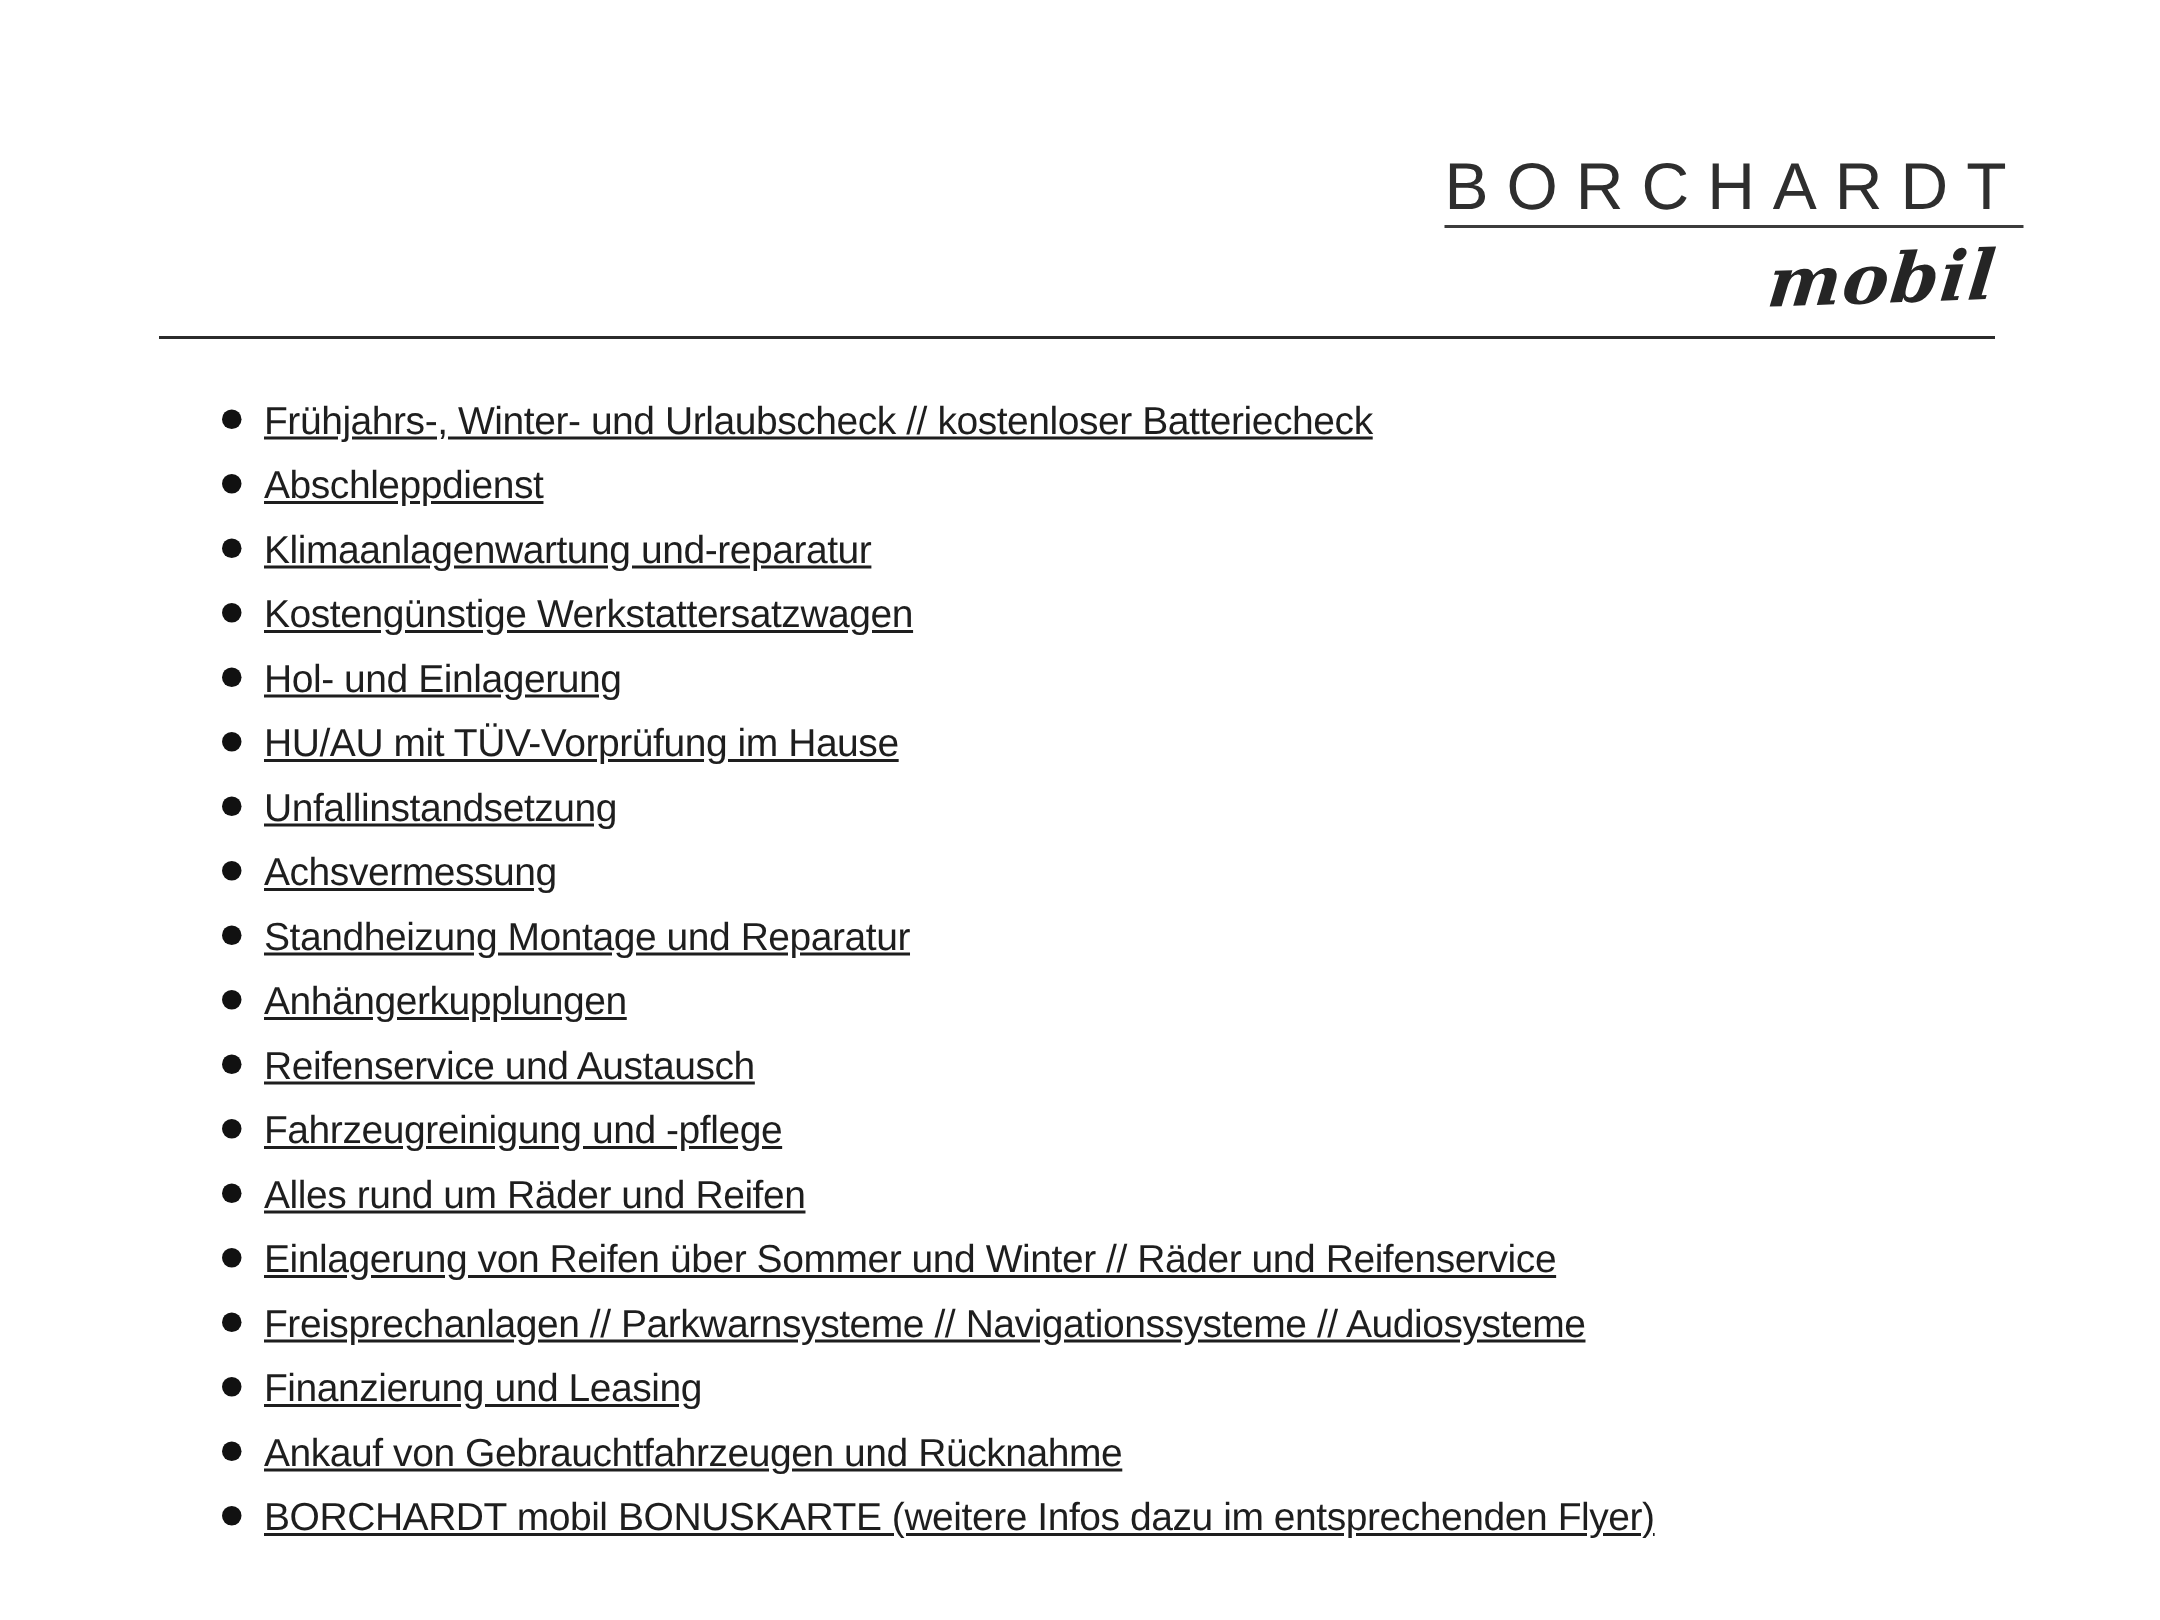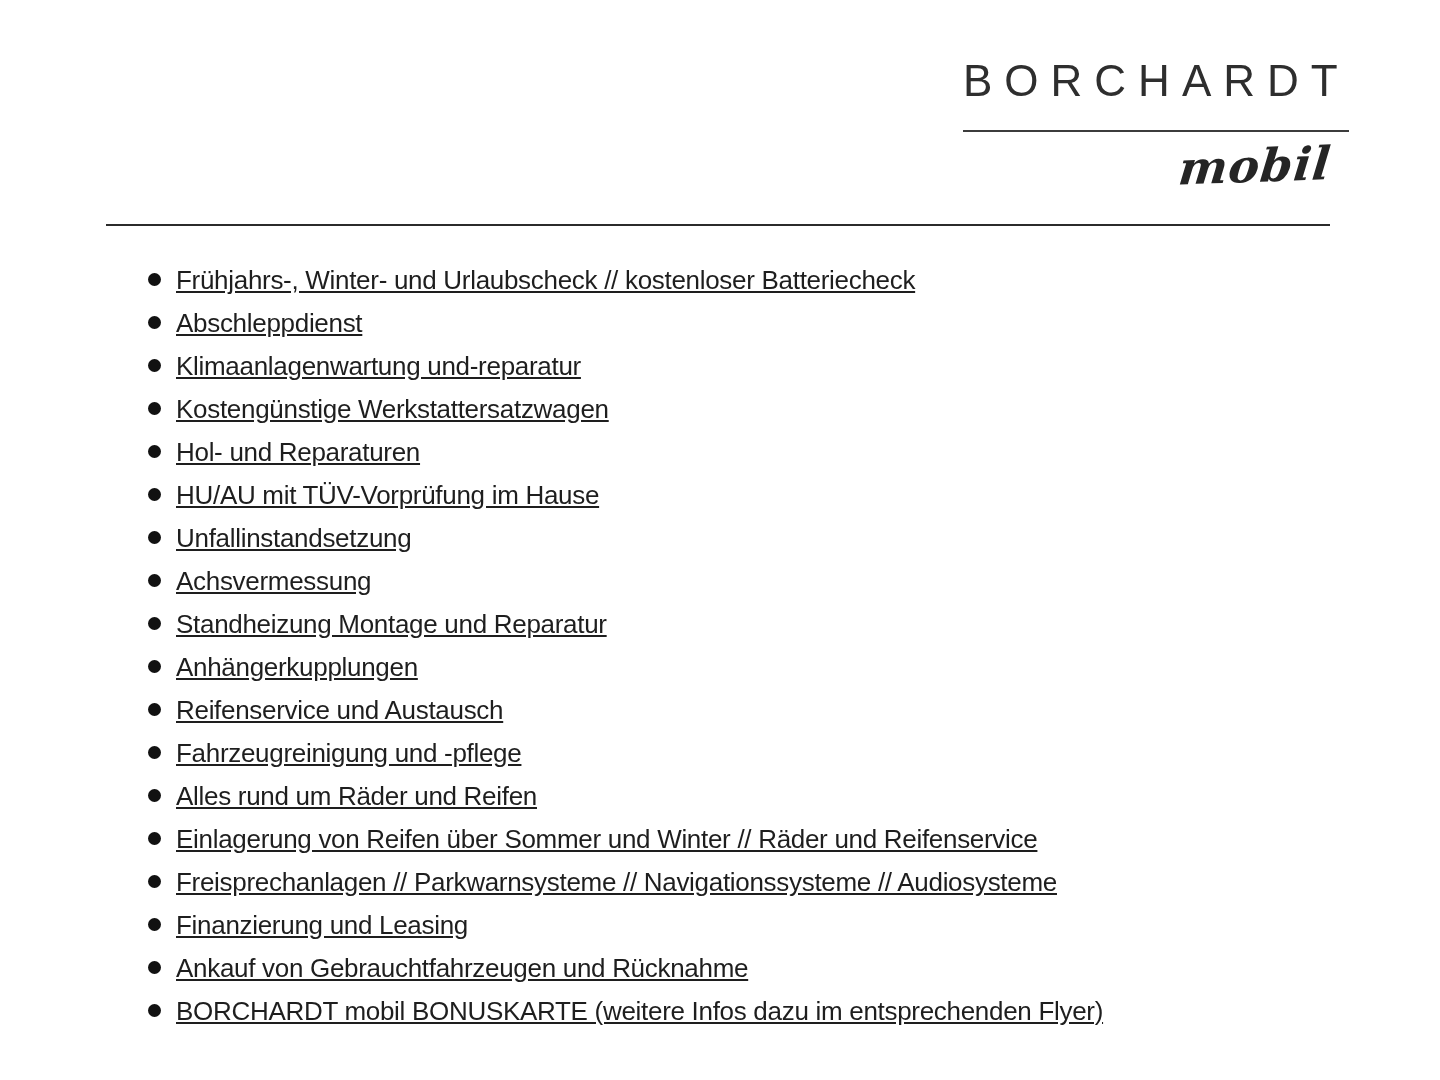--- a/index.html
+++ b/index.html
@@ -15,21 +15,21 @@
     color: #1c1c1c; letter-spacing: -0.2px; white-space: nowrap;
   }
 
   
   .logo { position: absolute; left: 963px; top: 56px; width: 374px; }
   .wordmark {
     display: block; text-align: center;
     font-family: "Liberation Sans", sans-serif;
     font-size: 44px; font-weight: 500; color: #2e2e2e;
     letter-spacing: 12px; margin-right: -12px; white-space: nowrap;
-    padding-bottom: 24px; border-bottom: 2px solid #3c3c3c;
+    padding-bottom: 0; border-bottom: 2px solid #3c3c3c; margin-top: 44px;
   }
   .logo-sub {
     display: block; text-align: right; margin-top: 4px; padding-right: 6px;
     font-family: "DejaVu Serif", serif; font-style: italic;
     font-size: 46px; font-weight: 600; color: #252525;
     transform: skewX(-8deg) rotate(-2deg); transform-origin: right center;
     letter-spacing: 1px;
   }
 
   
@@ -72,21 +72,21 @@
     <li>
         <span class="bullet"></span>
         <span class="item-text">Klimaanlagenwartung und-reparatur</span>
       </li>
     <li>
         <span class="bullet"></span>
         <span class="item-text">Kostengünstige Werkstattersatzwagen</span>
       </li>
     <li>
         <span class="bullet"></span>
-        <span class="item-text">Hol- und Reparaturen</span>
+        <span class="item-text">Hol- und Einlagerung</span>
       </li>
     <li>
         <span class="bullet"></span>
         <span class="item-text">HU/AU mit TÜV-Vorprüfung im Hause</span>
       </li>
     <li>
         <span class="bullet"></span>
         <span class="item-text">Unfallinstandsetzung</span>
       </li>
     <li>

